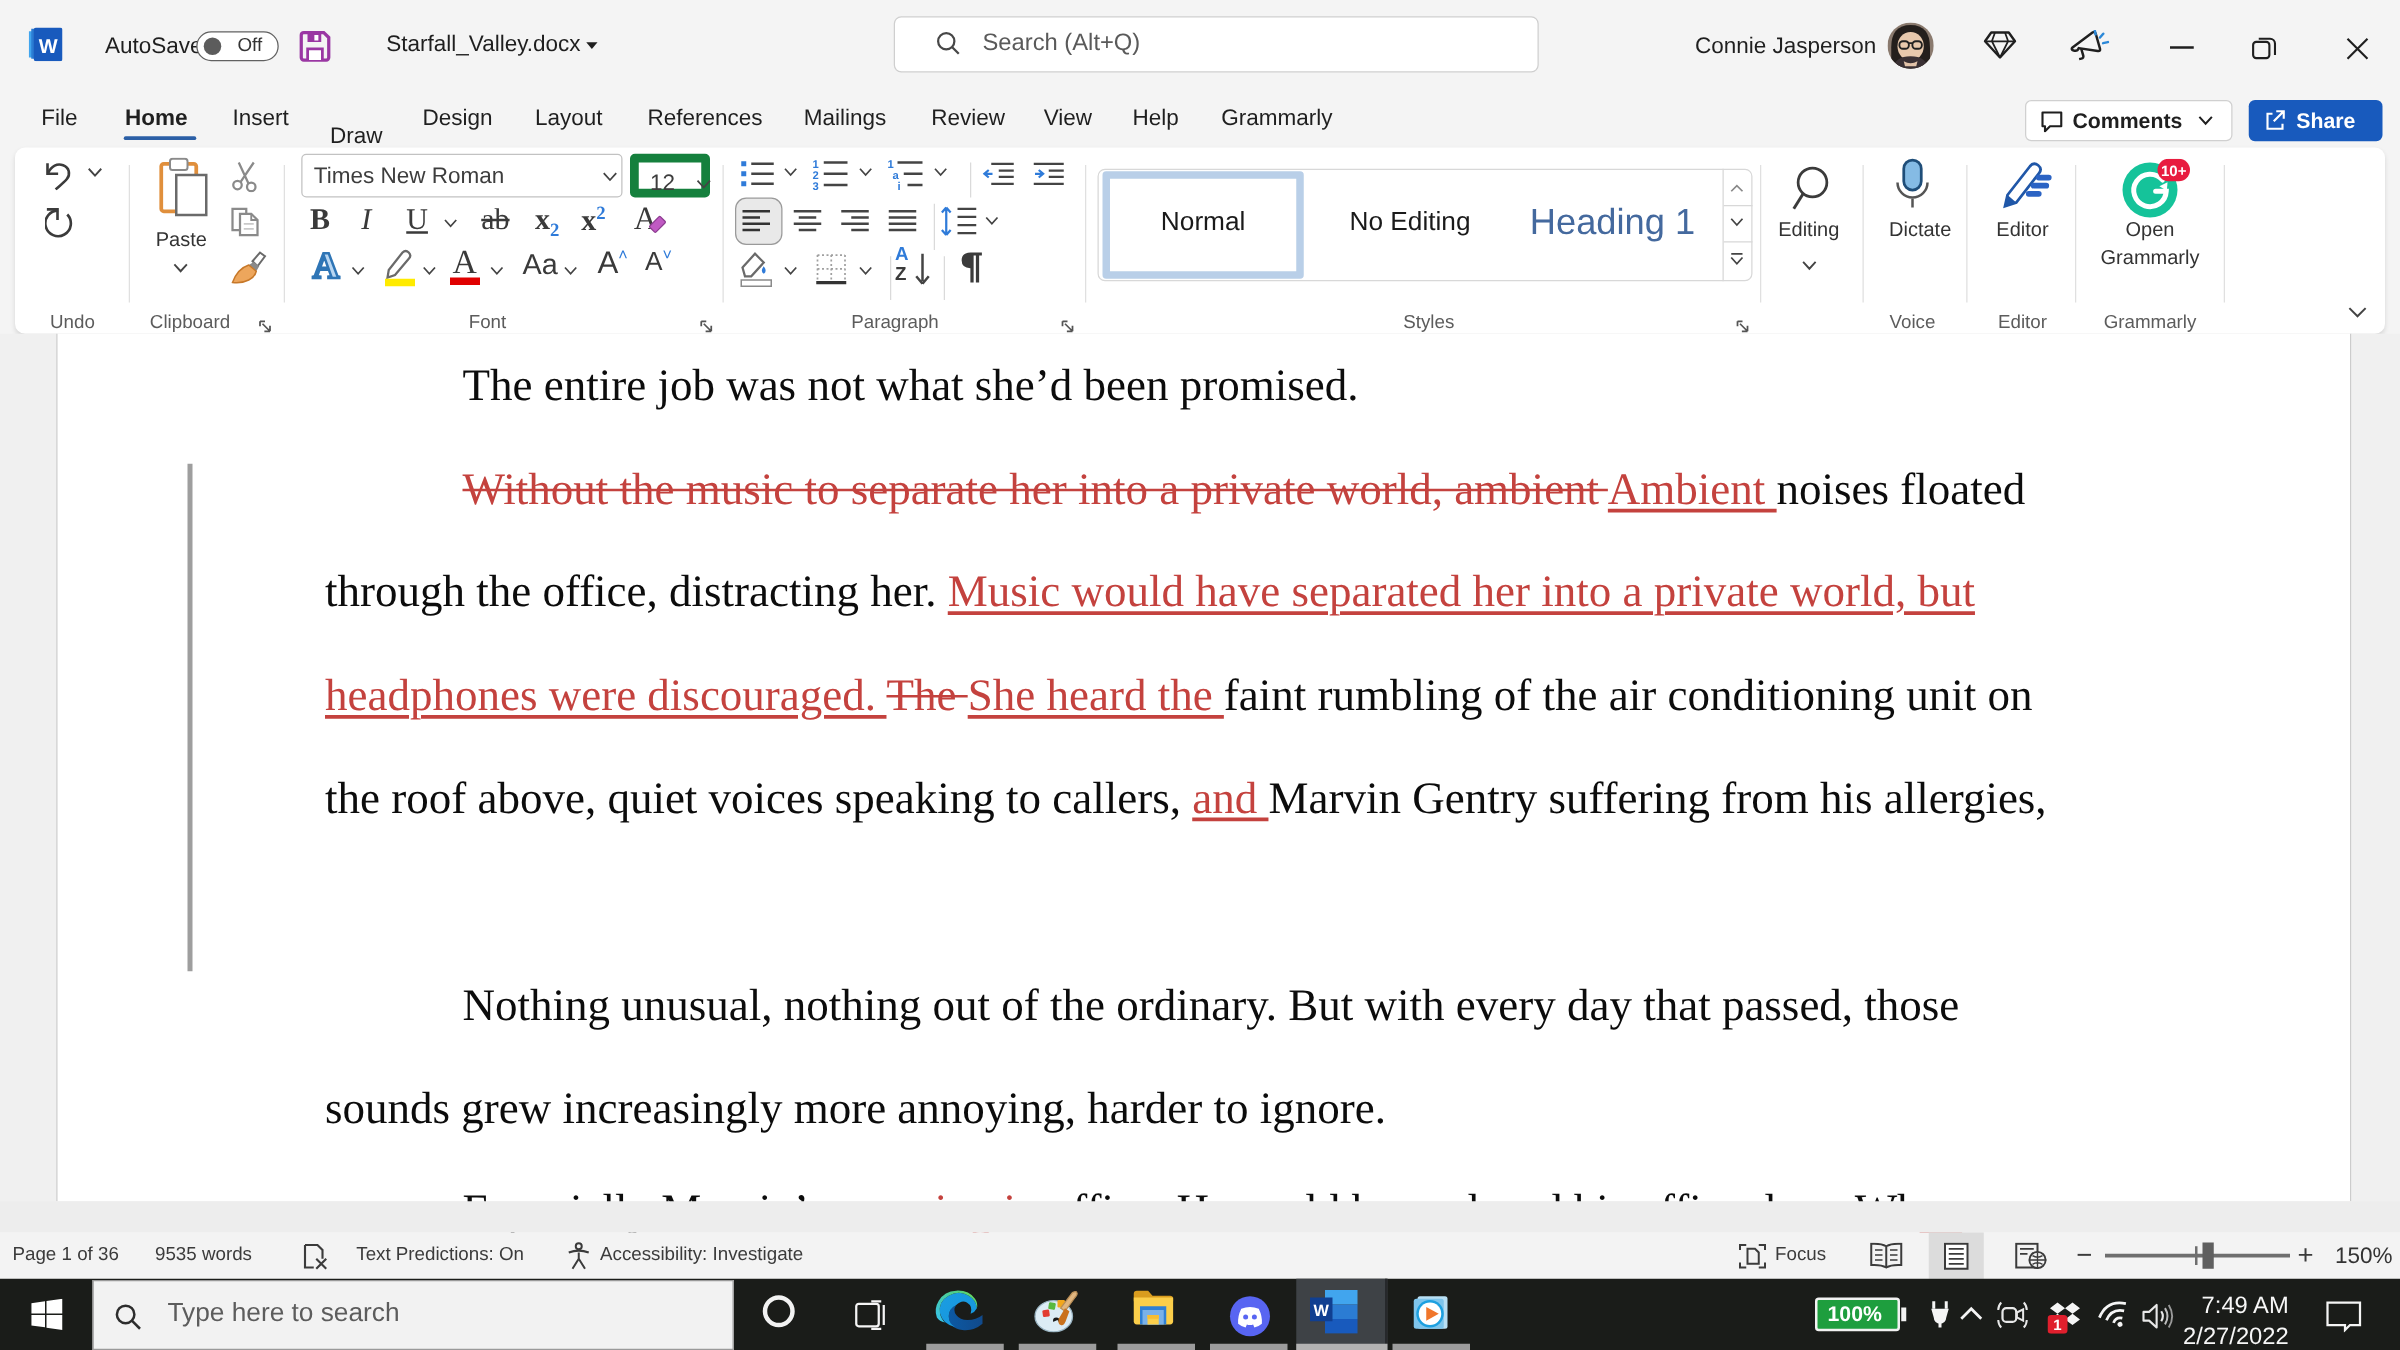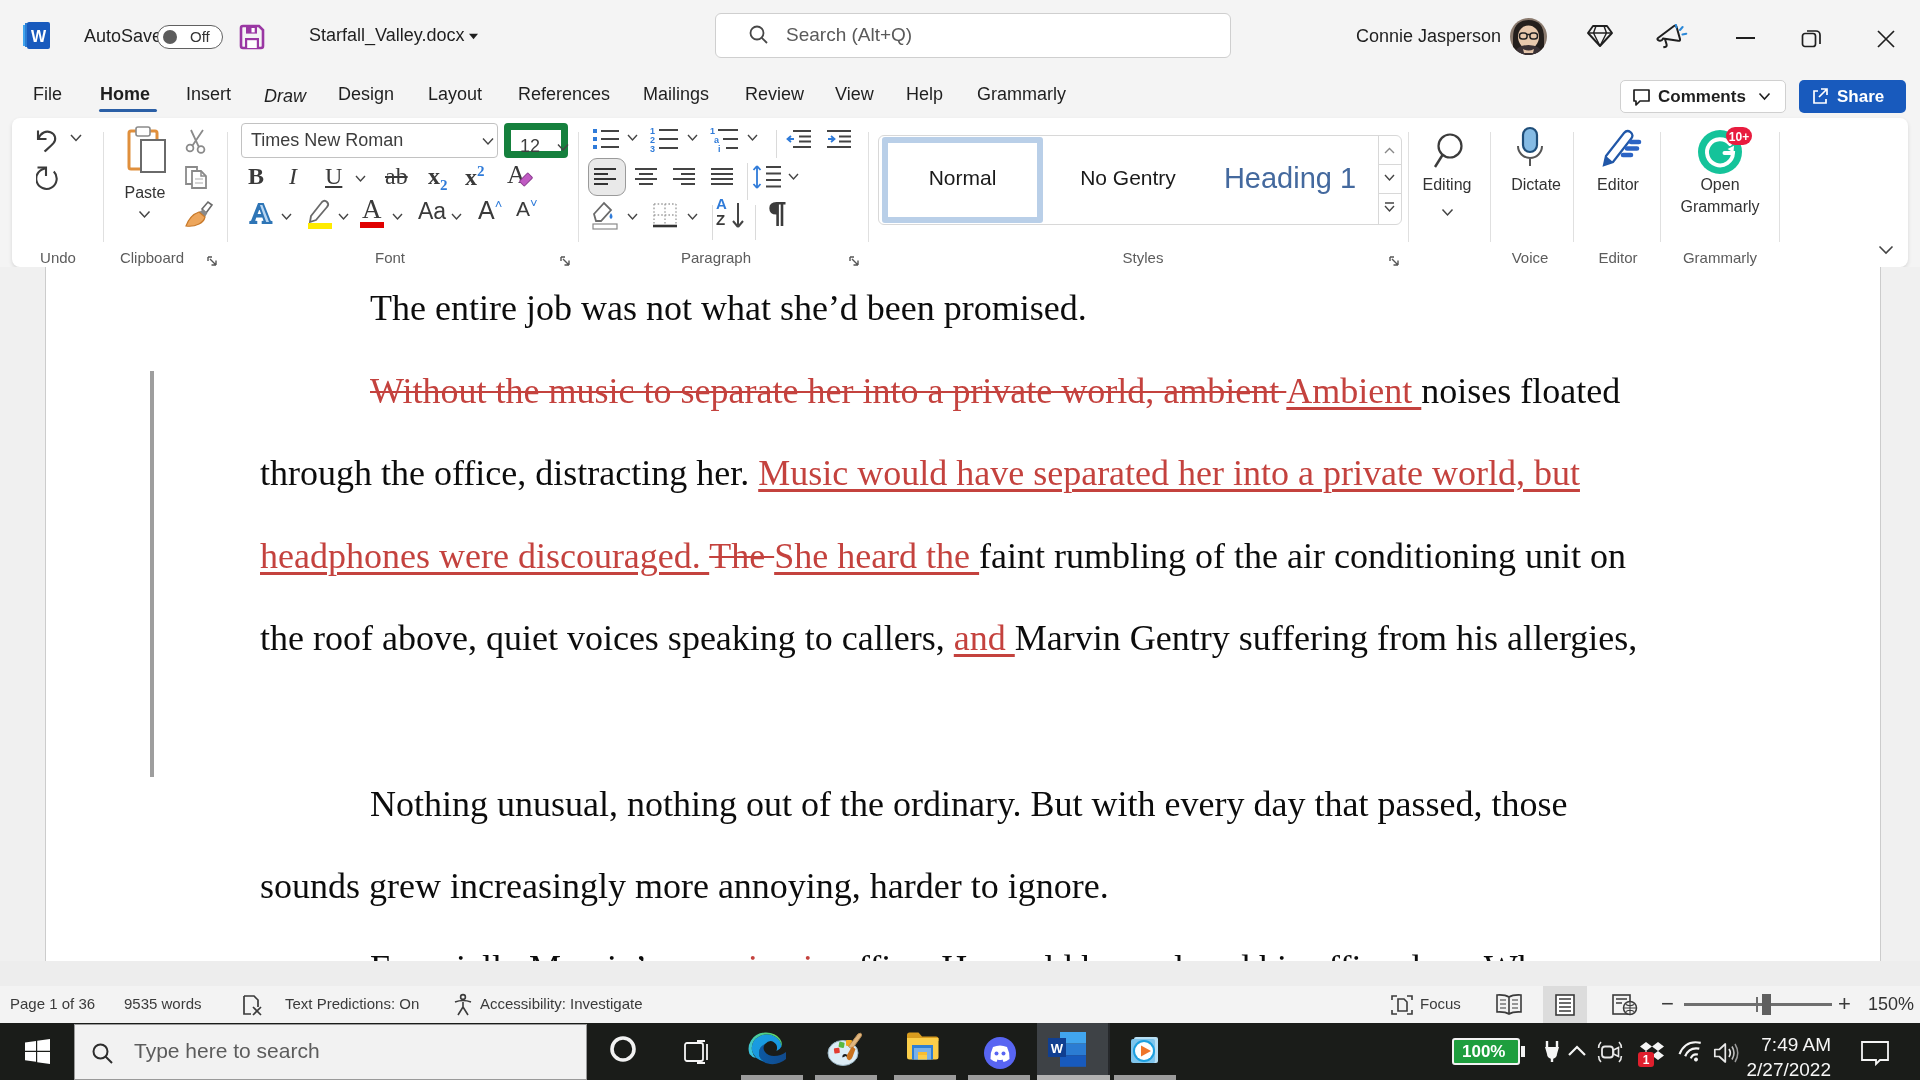--- a/index.html
+++ b/index.html
@@ -101,21 +101,21 @@
       <path d="M6 2 h9 a4 4 0 0 1 4 4 v9" fill="none" stroke="#1f1f1f" stroke-width="1.7"></path>
     </svg>
     <svg class="abs" style="left:1876px;top:29px" width="20" height="20" viewBox="0 0 20 20">
       <path d="M2 2 L18 18 M18 2 L2 18" stroke="#1f1f1f" stroke-width="1.7"></path>
     </svg>
 
     <div id="tabs" style="position:absolute;left:0;top:78px;width:1920px;height:36px;font-size:18px;color:#1f1f1f;">
       <span class="abs" style="left:33px;top:6px;">File</span>
       <span class="abs" style="left:100px;top:6px;font-weight:bold;">Home</span>
       <span class="abs" style="left:186px;top:6px;">Insert</span>
-      <span class="abs" style="left:264px;top:8px;font-style:italic;">Draw</span>
+      <span class="abs" style="left:264px;top:20px;">Draw</span>
       <span class="abs" style="left:338px;top:6px;">Design</span>
       <span class="abs" style="left:428px;top:6px;">Layout</span>
       <span class="abs" style="left:518px;top:6px;">References</span>
       <span class="abs" style="left:643px;top:6px;">Mailings</span>
       <span class="abs" style="left:745px;top:6px;">Review</span>
       <span class="abs" style="left:835px;top:6px;">View</span>
       <span class="abs" style="left:906px;top:6px;">Help</span>
       <span class="abs" style="left:977px;top:6px;">Grammarly</span>
       <div class="abs" style="left:99px;top:31px;width:58px;height:3px;background:#2b5fa6;border-radius:2px;"></div>
     </div>
@@ -332,21 +332,21 @@
         <path d="M2 2 v4 M2 2 h4" stroke="#555" stroke-width="1.4"></path>
         <path d="M4 4 L10 10 M10 10 v-4.5 M10 10 h-4.5" fill="none" stroke="#555" stroke-width="1.4"></path>
       </svg>
     <div class="gsep" style="left:868px;"></div>
 
     <div class="abs" style="left:878px;top:17px;width:524px;height:90px;border:1px solid #d8d8d8;border-radius:6px;background:#fff;"></div>
     <div class="abs" style="left:882px;top:19px;width:161px;height:86px;border:6px solid #b9cfe8;border-radius:3px;background:#fff;">
       <div class="abs" style="left:0;top:23px;width:100%;text-align:center;font-size:21px;color:#1a1a1a;">Normal</div>
     </div>
     <div class="abs" style="left:1048px;top:19px;width:160px;height:86px;">
-      <div class="abs" style="left:0;top:29px;width:100%;text-align:center;font-size:21px;color:#1a1a1a;">No Gentry</div>
+      <div class="abs" style="left:0;top:29px;width:100%;text-align:center;font-size:21px;color:#1a1a1a;">No Editing</div>
     </div>
     <div class="abs" style="left:1210px;top:19px;width:160px;height:86px;">
       <div class="abs" style="left:0;top:25px;width:100%;text-align:center;font-size:29px;color:#44699e;">Heading 1</div>
     </div>
     <div class="abs" style="left:1378px;top:17px;width:1px;height:90px;background:#d8d8d8;"></div>
     <svg class="abs" style="left:1384px;top:29px" width="11" height="8" viewBox="0 0 11 8">
         <path d="M1 6 L5.5 1.5 L10 6" fill="none" stroke="#888" stroke-width="1.4"></path>
       </svg>
     <div class="abs" style="left:1379px;top:46px;width:23px;height:1px;background:#d8d8d8;"></div>
     <svg class="abs" style="left:1384px;top:56px" width="11" height="8" viewBox="0 0 11 8">

